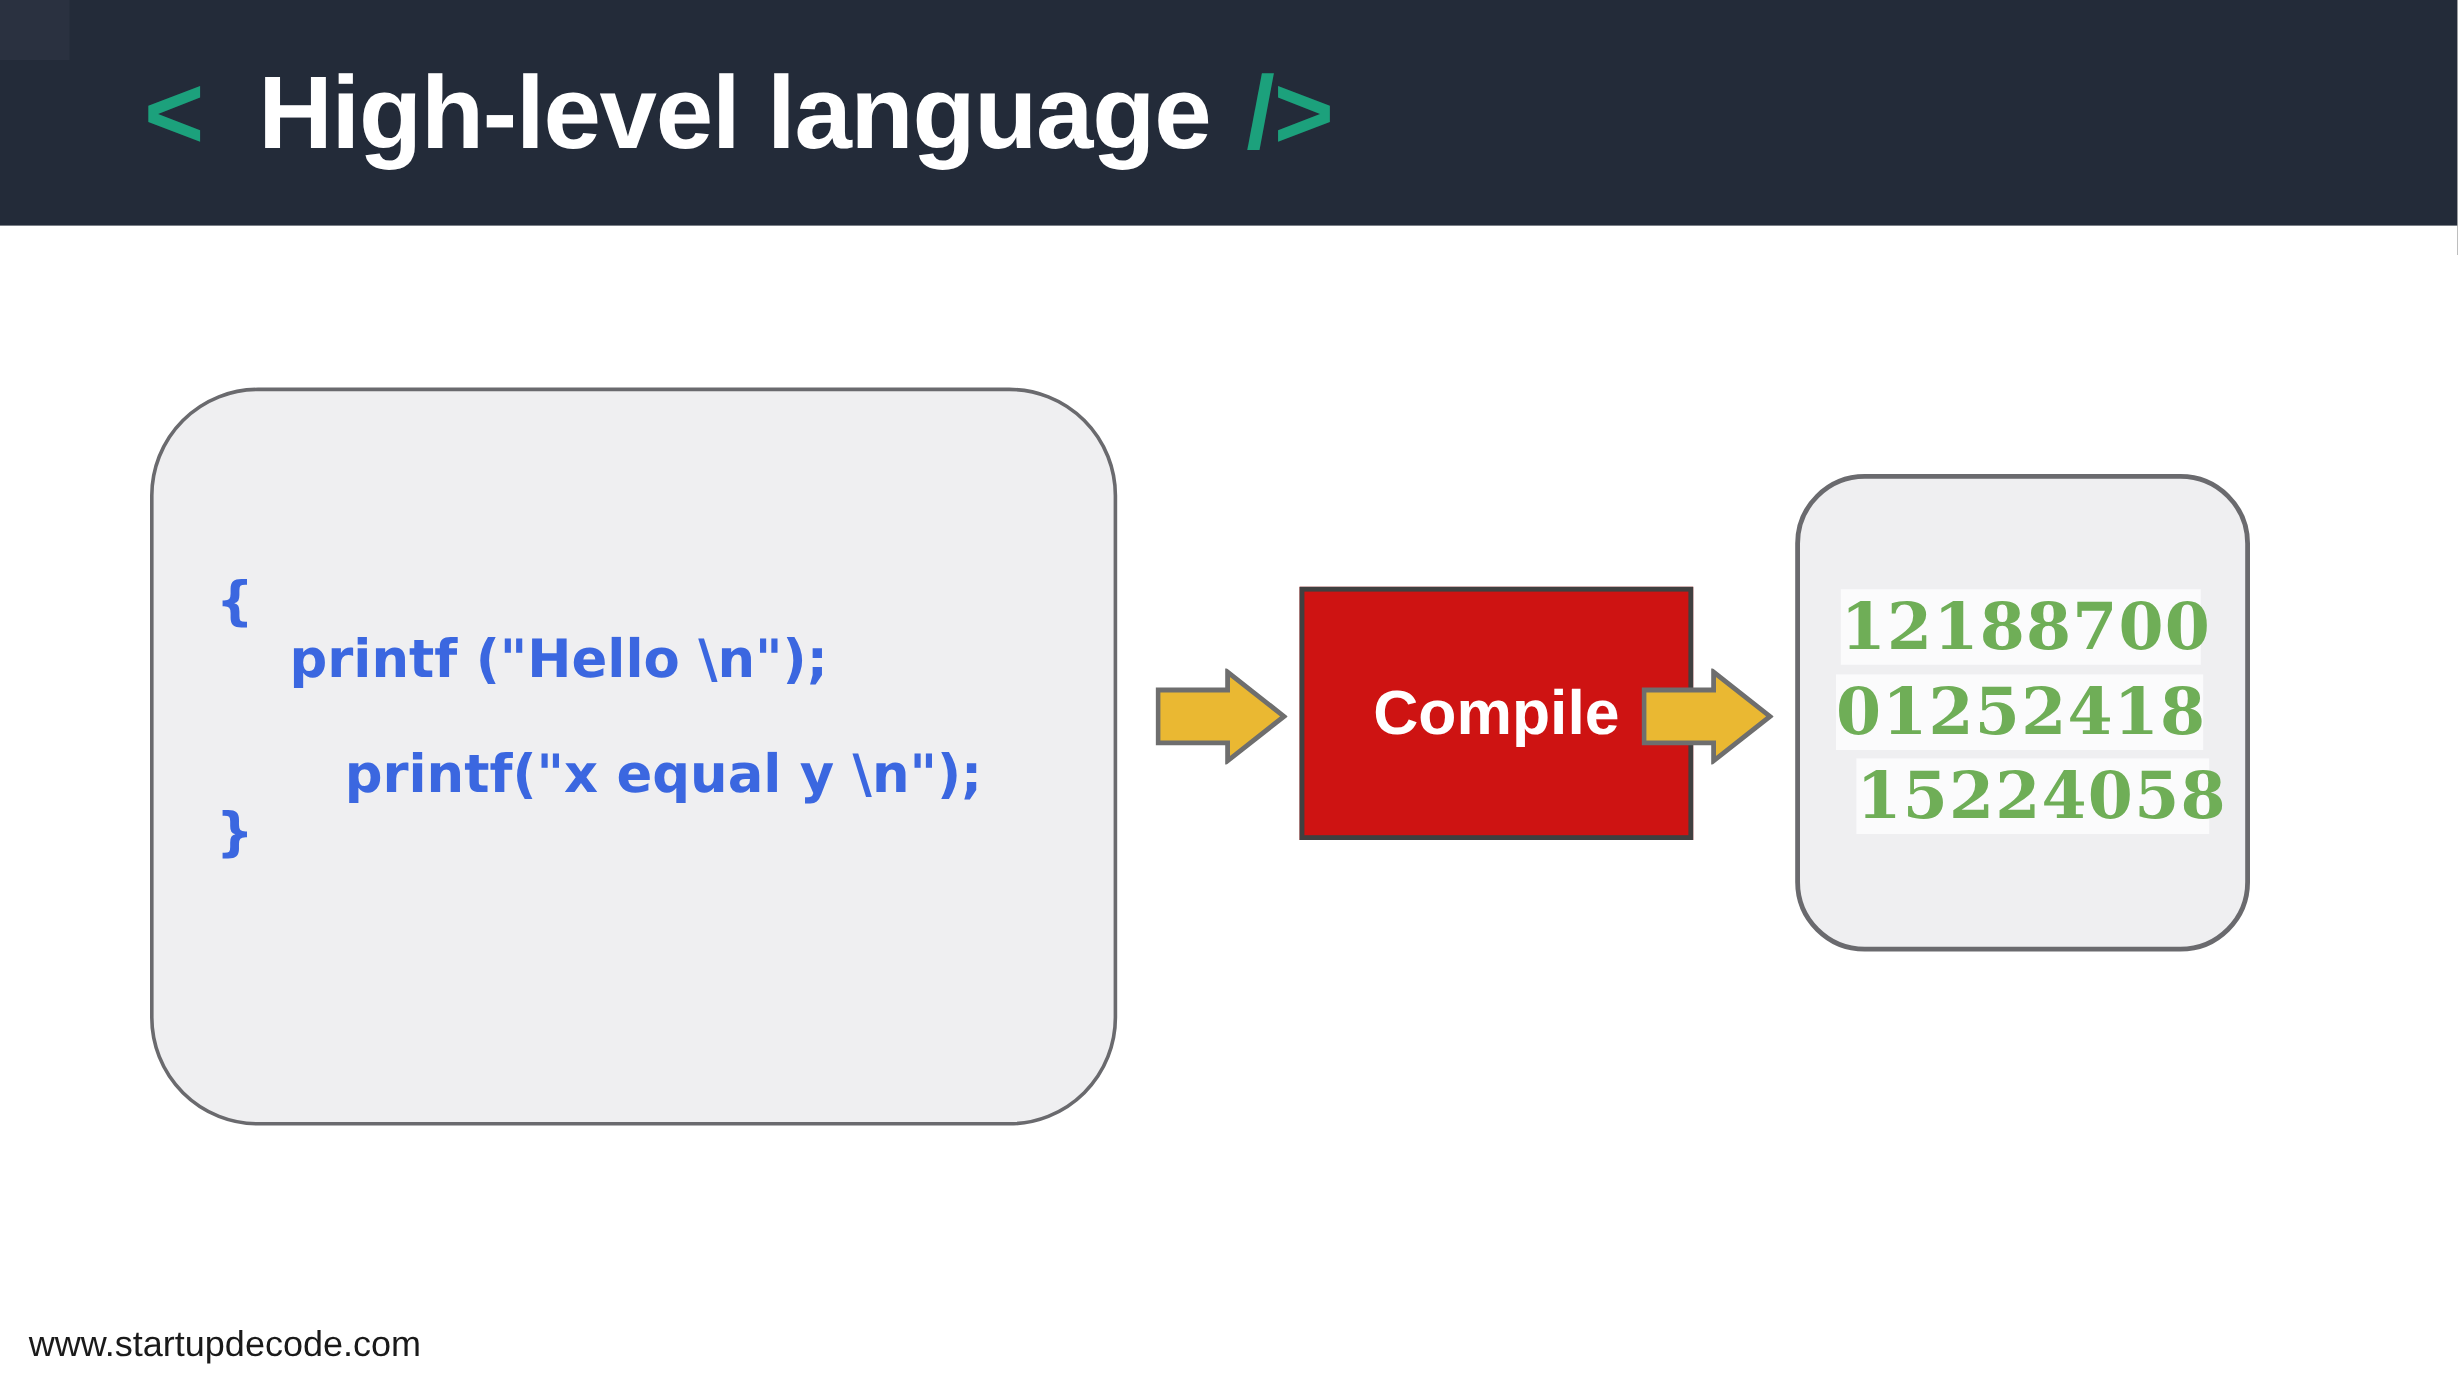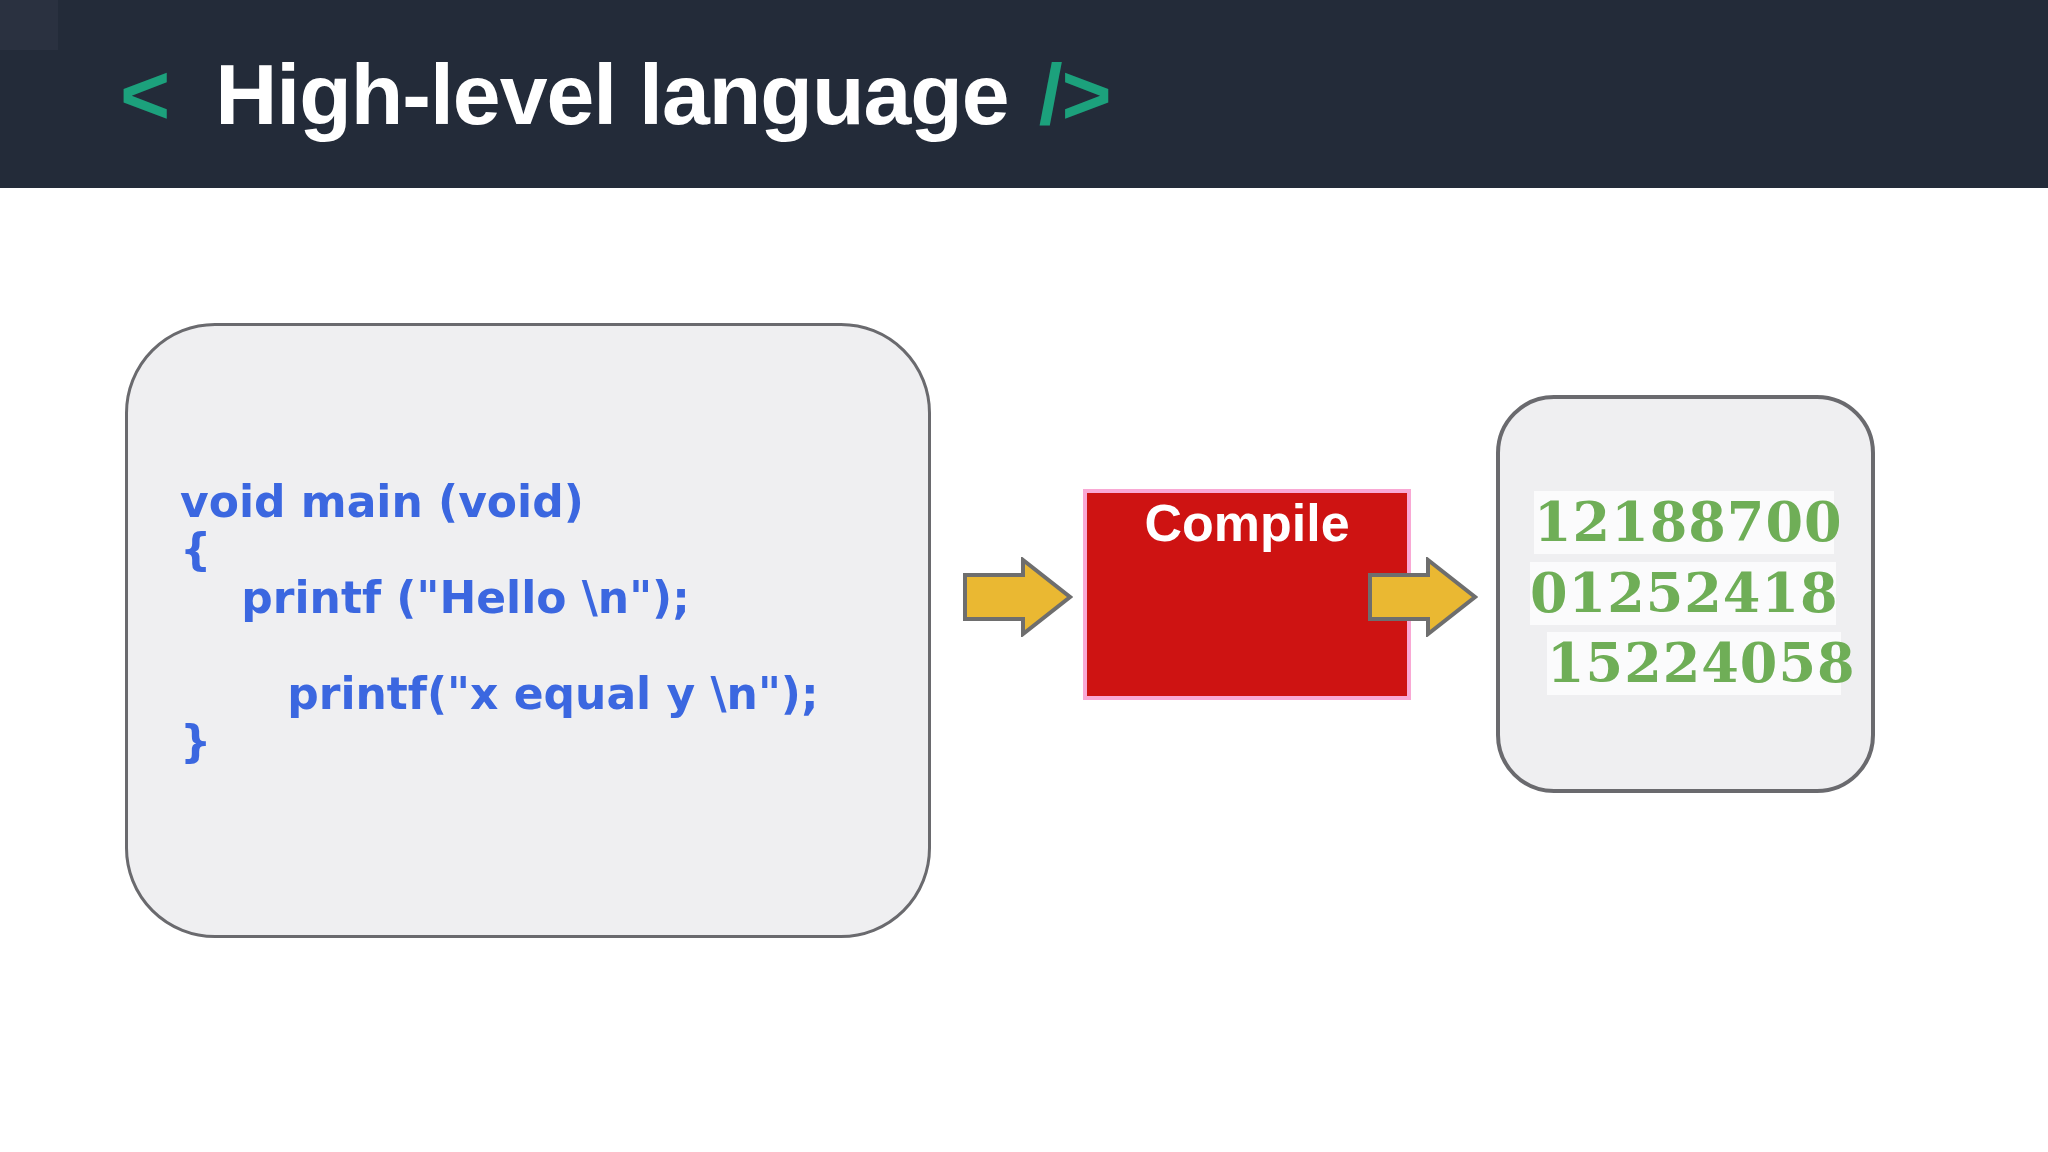--- a/index.html
+++ b/index.html
@@ -71,22 +71,22 @@
     text-align:center;letter-spacing:1px;white-space:pre;
   }
   .binary-line.r1{left:34px;top:92px;width:300px;}
   .binary-line.r2{left:30px;top:163px;width:306px;}
   .binary-line.r3{left:47px;top:233px;width:294px;}
   
   .compile-box{
     position:absolute;box-sizing:border-box;
     left:1083px;top:489px;width:328px;height:211px;
     background:var(--compile-bg);
-    border:4px solid #f9a8d4;
-    display:flex;align-items:flex-start;justify-content:center;
+    border:4px solid #404040;
+    display:flex;align-items:center;justify-content:center;
   }
   .compile-label{
     color:var(--compile-text);font-weight:bold;font-size:52px;
   }
   
   .arrow{position:absolute;width:110px;height:80px;}
   .arrow.a1{left:963px;top:557px;}
   .arrow.a2{left:1368px;top:557px;}
   .arrow polygon{
     fill:var(--arrow-fill);
@@ -108,21 +108,20 @@
     <div class="corner-accent"></div>
     <div class="title-row">
       <span class="bracket open">&lt;</span>
       <span class="title-text">High-level language</span>
       <span class="bracket close">/&gt;</span>
     </div>
   </div>
 
   <div class="panel code-panel">
     <div class="code-text">
-      <div class="code-line">void main (void)</div>
       <div class="code-line">{</div>
       <div class="code-line">    printf ("Hello \n");</div>
       <div class="code-line"></div>
       <div class="code-line">       printf("x equal y \n");</div>
       <div class="code-line">}</div>
     </div>
   </div>
 
   <svg class="arrow a1" viewBox="0 0 110 80" aria-hidden="true">
     <polygon points="2,18 60,18 60,3 107,40 60,77 60,62 2,62"></polygon>
@@ -135,14 +134,15 @@
   <svg class="arrow a2" viewBox="0 0 110 80" aria-hidden="true">
     <polygon points="2,18 60,18 60,3 107,40 60,77 60,62 2,62"></polygon>
   </svg>
 
   <div class="panel binary-panel">
     <div class="binary-line r1">12188700</div>
     <div class="binary-line r2">01252418</div>
     <div class="binary-line r3">15224058</div>
   </div>
 
+  <div class="footer-url">www.startupdecode.com</div>
 
 </div>
 
 </body></html>

